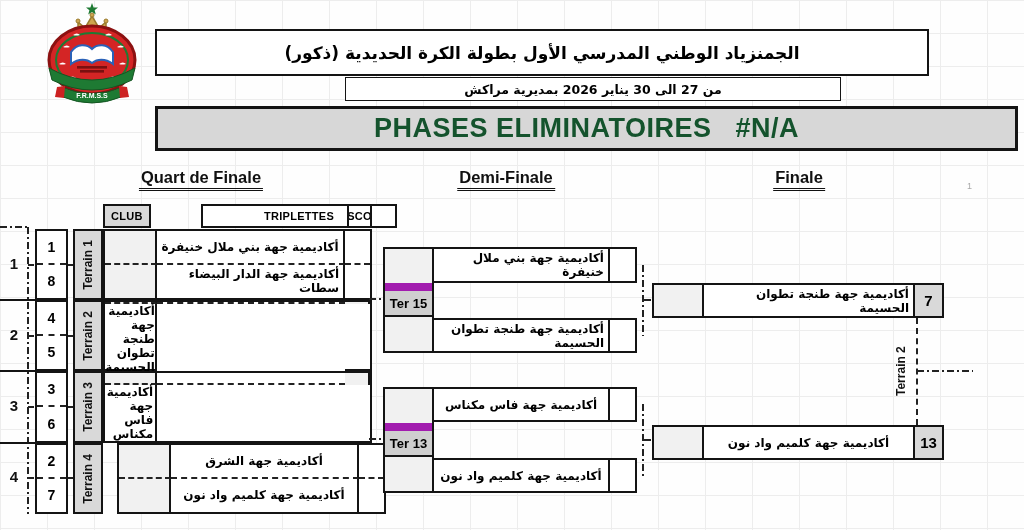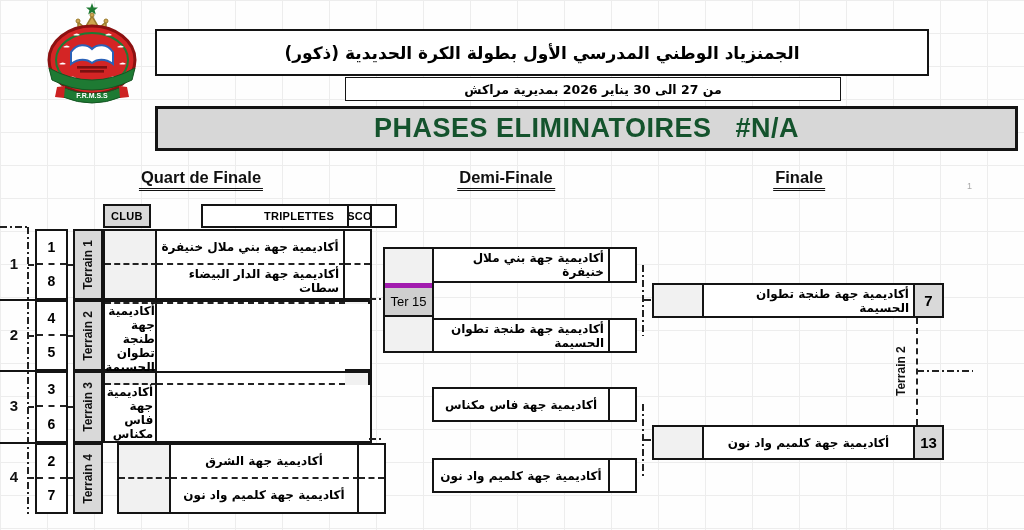--- a/index.html
+++ b/index.html
@@ -33,21 +33,21 @@
   .rowgrid{display:grid;grid-template-columns:52px 1fr 25px;grid-template-rows:1fr 1fr;background:#fff;}
   .rowgrid .club{background:#f1f1f1;border-right:2px solid #141414;}
   .rowgrid .name{border-right:2px solid #141414;font-size:12px;display:flex;align-items:center;justify-content:center;padding:0 4px;}
   .rowgrid .sco{background:#fff;}
   .rowgrid .r1{border-bottom:2px dashed #222;}
   .matchnum{font-weight:bold;font-size:15px;color:#111;text-align:center;}
   
   .tercol{display:grid;grid-template-rows:1fr 1fr 1fr;background:#f1f1f1;}
   .tercol>div{display:flex;align-items:center;justify-content:center;}
   .tercol .t1,.tercol .t3{background:#f1f1f1;}
-  .tercol .t2{background:#cfcfcf;border-top:5px solid #a21caf;border-bottom:2px solid #141414;font-weight:normal;font-size:13px;}
+  .tercol .t2{background:#cfcfcf;border-top:8px solid #a21caf;border-bottom:2px solid #141414;font-weight:bold;font-size:13px;}
   .bar{display:grid;background:#fff;}
   .bar .name{display:flex;align-items:center;justify-content:center;font-size:12px;border-right:2px solid #141414;padding:0 4px;}
   .bar .score{display:flex;align-items:center;justify-content:center;font-weight:bold;font-size:15px;}
   .semibar{grid-template-columns:1fr 25px;}
   .finbar{grid-template-columns:50px 1fr 27px;}
   .finbar .club{background:#f1f1f1;border-right:2px solid #141414;}
   .finbar .score{background:#d9d9d9;}
   .dashv{width:0;border-left:2px dashed #222;}
   .vlabel{writing-mode:vertical-rl;transform:rotate(180deg);font-weight:bold;font-size:12px;color:#111;display:flex;align-items:center;justify-content:center;white-space:nowrap;}
   .marker{font-size:9px;color:#a9a9a9;}
@@ -188,20 +188,25 @@
   </div>
   <div class="abs b2 bar semibar" style="left:432px;top:247px;width:205px;height:36px;">
     <div class="name ar">أكاديمية  جهة بني ملال خنيفرة</div>
     <div class="score"></div>
   </div>
   <div class="abs b2 bar semibar" style="left:432px;top:318px;width:205px;height:35px;">
     <div class="name ar">أكاديمية  جهة طنجة تطوان الحسيمة</div>
     <div class="score"></div>
   </div>
 
+  <div class="abs b2 tercol" style="left:383px;top:387px;width:51px;height:106px;">
+    <div class="t1"></div>
+    <div class="t2">Ter 13</div>
+    <div class="t3"></div>
+  </div>
   <div class="abs b2 bar semibar" style="left:432px;top:387px;width:205px;height:35px;">
     <div class="name ar">أكاديمية  جهة فاس مكناس</div>
     <div class="score"></div>
   </div>
   <div class="abs b2 bar semibar" style="left:432px;top:458px;width:205px;height:35px;">
     <div class="name ar">أكاديمية جهة كلميم واد نون</div>
     <div class="score"></div>
   </div>
 
   <div class="abs ddv" style="left:642px;top:265px;height:71px;"></div>

